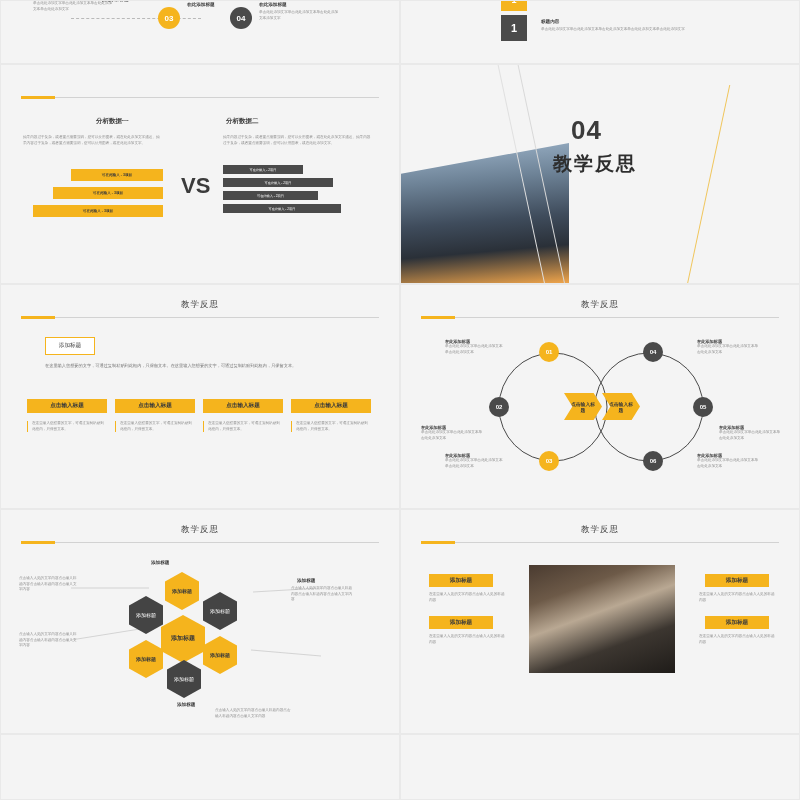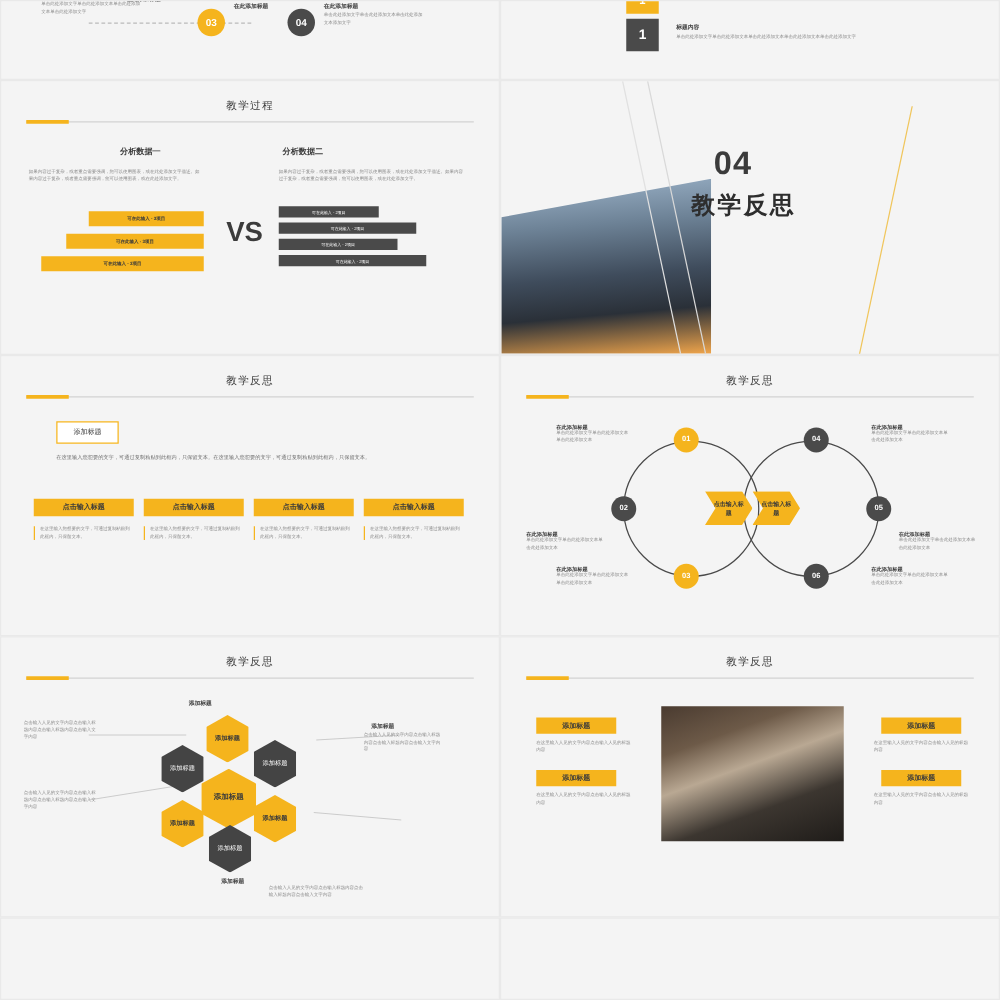--- a/index.html
+++ b/index.html
@@ -162,21 +162,20 @@
       <div class="sq" style="left:100px;top:14px;width:26px;height:26px;background:#4a4a4a;font-size:11px;">
         <span>1</span>
       </div>
       <div style="position:absolute;left:140px;top:18px;font-size:4.6px;color:#3b3b3b;font-weight:bold;">标题内容</div>
       <div class="tiny" style="position:absolute;left:140px;top:26px;width:190px;">单击此处添加文字单击此处添加文本单击此处添加文本单击此处添加文本单击此处添加文字</div>
     </div>
   </div>
 
   <div class="slide">
     <div class="slide-inner">
-      <div class="hdr-title">教学过程</div>
       <div class="hdr-rule"></div>
 
       <div style="position:absolute;left:95px;top:52px;font-size:6.5px;color:#3b3b3b;font-weight:bold;">分析数据一</div>
       <div style="position:absolute;left:225px;top:52px;font-size:6.5px;color:#3b3b3b;font-weight:bold;">分析数据二</div>
 
       <div class="tiny" style="position:absolute;left:22px;top:70px;width:140px;">如果内容过于复杂，或者重点需要强调，您可以使用图表，或在此处添加文字描述。如果内容过于复杂，或者重点需要强调，您可以使用图表，或在此处添加文字。</div>
       <div class="tiny" style="position:absolute;left:222px;top:70px;width:150px;">如果内容过于复杂，或者重点需要强调，您可以使用图表，或在此处添加文字描述。如果内容过于复杂，或者重点需要强调，您可以使用图表，或在此处添加文字。</div>
 
       <div class="vs" style="left:180px;top:108px;">VS</div>
 

